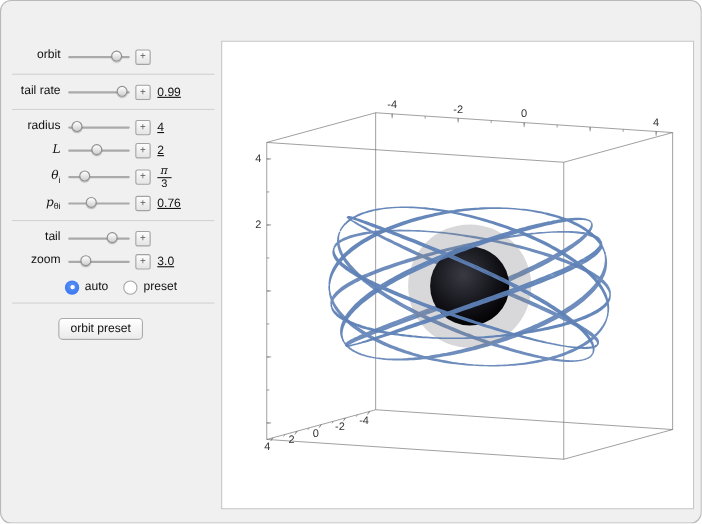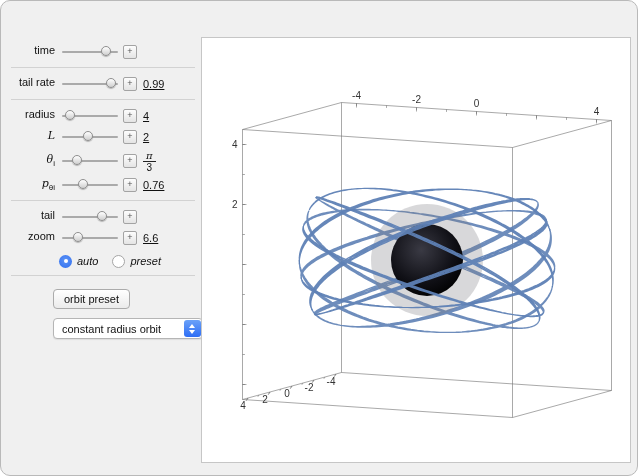--- a/index.html
+++ b/index.html
@@ -18,21 +18,21 @@
          background:linear-gradient(#ffffff,#cfcfcf);border:1px solid #8f8f8f;
          box-shadow:0 1px 1px rgba(0,0,0,.25);box-sizing:border-box;}
   .plus{width:12px;height:12px;margin-left:5px;flex:none;border:1px solid #a3a3a3;border-radius:2px;
         background:linear-gradient(#fdfdfd,#e4e4e4);display:flex;align-items:center;justify-content:center;
         font-size:9px;color:#555;line-height:1;cursor:pointer;}
   .val{margin-left:6px;font-size:11px;color:#111;text-decoration:underline;}
   .frac{display:inline-flex;flex-direction:column;align-items:center;line-height:1.1;font-size:10px;}
   .frac .num{border-bottom:1px solid #222;padding:0 3px;font-style:italic;font-family:"DejaVu Serif",serif;}
   hr.sep{border:none;border-top:1px solid #d2d2d2;margin:5px 2px;}
   .radio-row{display:flex;align-items:center;gap:14px;margin:4px 0 2px 50px;height:18px;}
-  .radio-opt{display:flex;align-items:center;gap:5px;font-size:11px;color:#111;cursor:pointer;font-style:italic;}
+  .radio-opt{display:flex;align-items:center;gap:5px;font-size:11px;color:#111;cursor:pointer;}
   .radio{width:13px;height:13px;border-radius:50%;box-sizing:border-box;position:relative;
          background:#fff;border:1px solid #a5a5a5;}
   .radio.selected{background:radial-gradient(circle at 50% 40%,#5d93f5,#2e6ef0);border:none;}
   .radio.selected::after{content:"";position:absolute;left:4.5px;top:4.5px;width:4px;height:4px;
          border-radius:50%;background:#fff;}
   .btn{display:inline-block;margin:8px 18px 2px 44px;padding:3px 10px;font-size:11px;color:#111;
        border:1px solid #ababab;border-radius:4px;background:linear-gradient(#ffffff,#ebebeb);cursor:pointer;}
   .dropdown{position:relative;display:flex;align-items:center;margin:7px 0 0 44px;width:150px;height:21px;
        border:1px solid #b5b5b5;border-radius:4px;background:#fff;box-sizing:border-box;cursor:pointer;
        box-shadow:0 1px 1px rgba(0,0,0,.08);}
@@ -51,21 +51,21 @@
 </style>
 </head>
 <body>
 
 <div class="window">
 
   <div class="controls">
 
     
     <div class="row">
-      <span class="lbl"><span>time</span><sub></sub></span>
+      <span class="lbl"><span>orbit</span><sub></sub></span>
       <div class="slider">
           <div class="track"></div>
           <div class="thumb" style="left: calc(78% - 5px);"></div>
         </div>
       <div class="plus">+</div>
       <span class="val"></span>
     </div>
     <hr class="sep">
 
     
@@ -142,45 +142,38 @@
     </div>
 
     
     <div class="row">
       <span class="lbl"><span>zoom</span><sub></sub></span>
       <div class="slider">
           <div class="track"></div>
           <div class="thumb" style="left: calc(28% - 5px);"></div>
         </div>
       <div class="plus">+</div>
-      <span class="val">6.6</span>
+      <span class="val">3.0</span>
     </div>
 
     
     <div class="radio-row">
       <span class="radio-opt">
         <span class="radio selected"></span>
         <span>auto</span>
       </span>
       <span class="radio-opt">
         <span class="radio"></span>
         <span>preset</span>
       </span>
     </div>
     <hr class="sep">
 
     <span class="btn">orbit preset</span>
 
-    <div class="dropdown">
-      <span class="dd-text">constant radius orbit</span>
-      <span class="dd-cap">
-          <span class="tri up"></span>
-          <span class="tri down"></span>
-        </span>
-    </div>
 
   </div>
 
   <div class="plot">
     <svg id="plot3d" width="428" height="424" viewBox="0 0 428 424">
         <defs>
           <radialGradient id="bh" cx="42%" cy="36%" r="70%">
            <stop offset="0%" stop-color="#3a3a44"></stop>
             <stop offset="65%" stop-color="#101016"></stop>
            <stop offset="100%" stop-color="#000"></stop>

